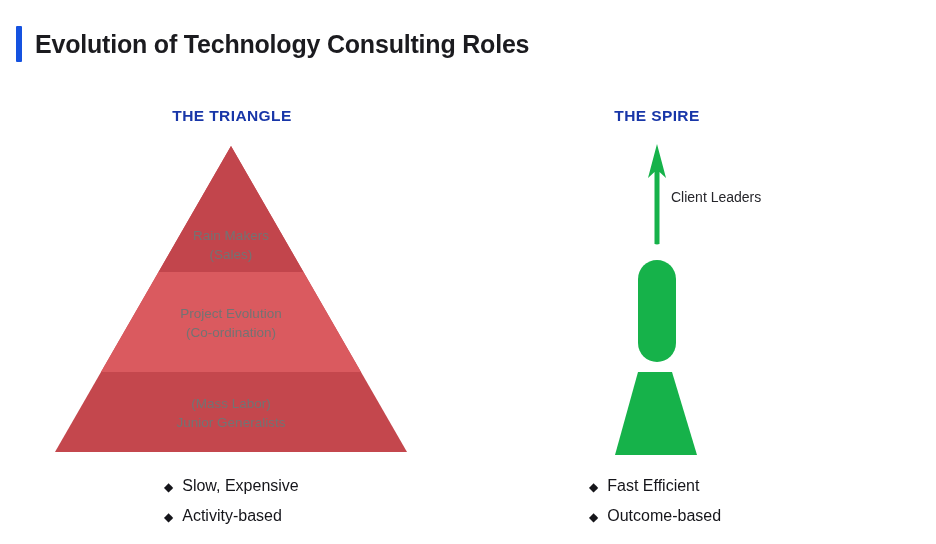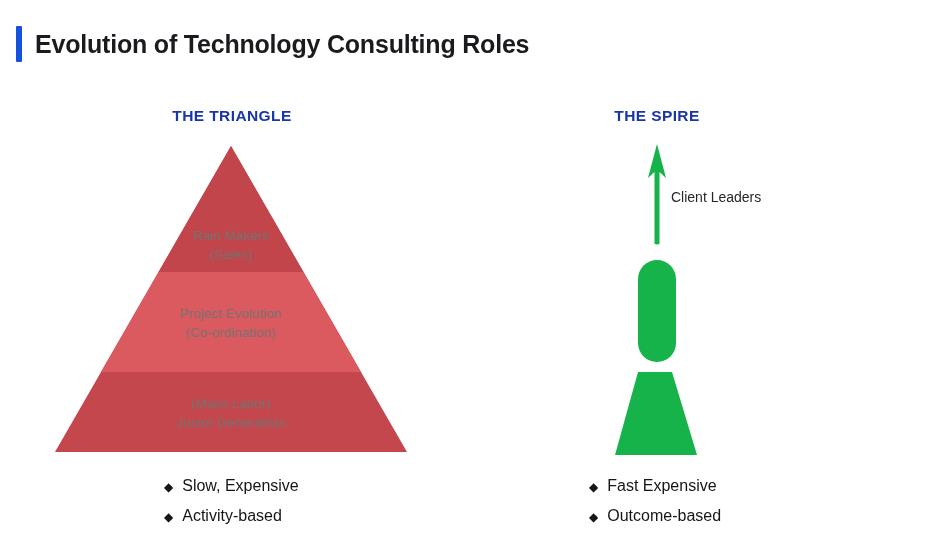--- a/index.html
+++ b/index.html
@@ -228,21 +228,21 @@
     </div>
     <div class="bullet-row">
       <span class="bullet-mark">◆</span>
       <span class="bullet-text">Activity-based</span>
     </div>
   </div>
 
   <div class="bullet-list" id="bullets-right">
     <div class="bullet-row">
       <span class="bullet-mark">◆</span>
-      <span class="bullet-text">Fast Expensive</span>
+      <span class="bullet-text">Fast Efficient</span>
     </div>
     <div class="bullet-row">
       <span class="bullet-mark">◆</span>
       <span class="bullet-text">Outcome-based</span>
     </div>
   </div>
 
 </div>
 
 </body></html>

